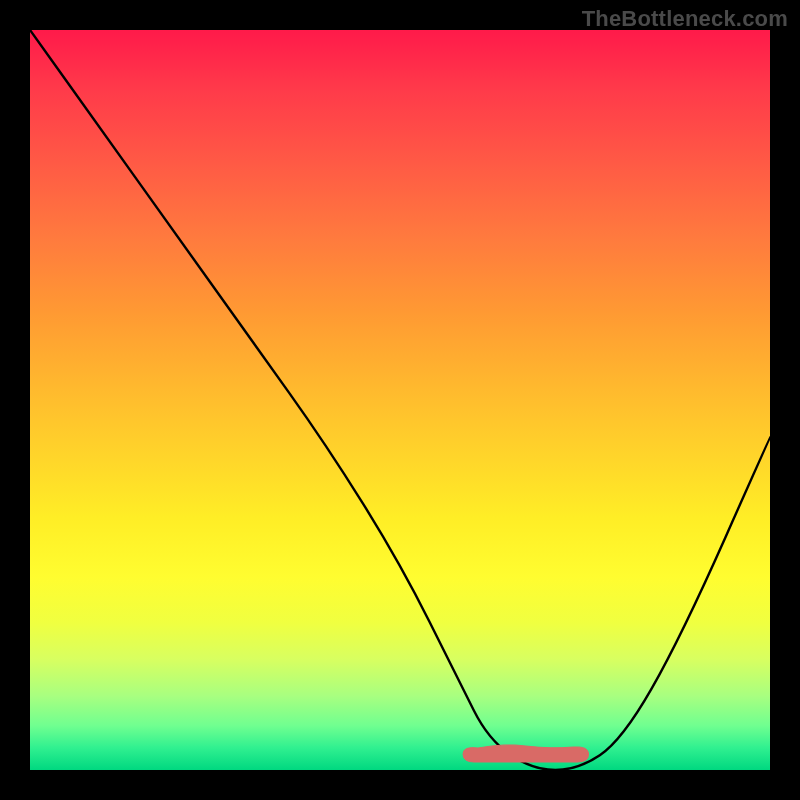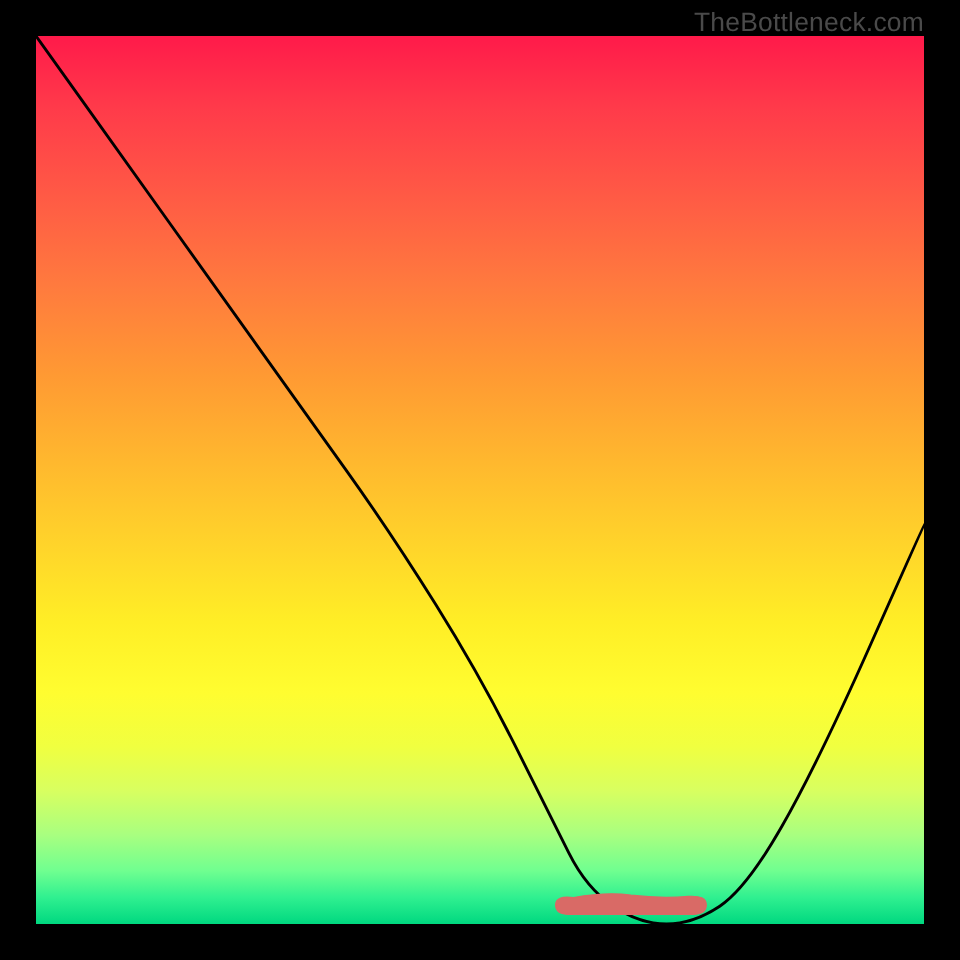--- a/index.html
+++ b/index.html
@@ -30,24 +30,24 @@
       #f0ff40 80%,
       #d8ff60 85%,
       #a8ff80 90%,
       #70ff90 94%,
       #30f090 97%,
       #00d880 100%);
   }
   .watermark {
     position: absolute;
     top: 6px;
-    right: 30px;
+    right: 12px;
     color: #4a4a4a;
     font-size: 22px;
-    font-weight: 400;
+    font-weight: 700;
     letter-spacing: 0.2px;
     z-index: 5;
   }
   svg.curve {
     position: absolute;
     left: 0;
     top: 0;
     width: 740px;
     height: 740px;
     z-index: 3;

